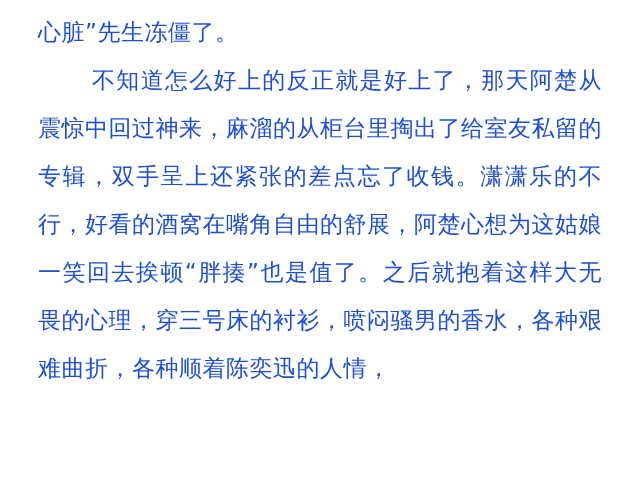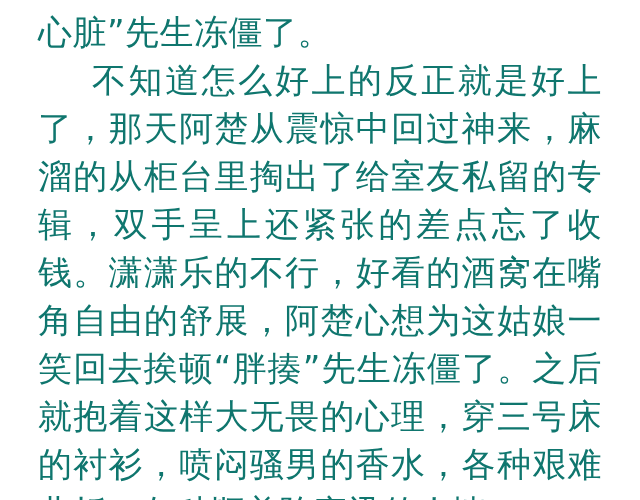--- a/index.html
+++ b/index.html
@@ -29,36 +29,36 @@
     font-size: 27px;
     line-height: 48px;
     letter-spacing: 0.5px;
     text-align: justify;
     text-justify: inter-character;
     font-weight: 400;
   }
   .para {
     margin: 0;
     padding: 0;
-    color: #0f766e;
-    font-size: 34px;
+    color: #1d4ed8;
+    font-size: 23px;
     line-height: 48px;
     letter-spacing: 0.5px;
     text-align: justify;
     text-justify: inter-character;
     white-space: pre-wrap;
   }
   .para.indent {
     text-indent: 54px;
   }
   .para.cut-bottom {
     
   }
 </style>
 </head>
 <body>
 
 <div class="page">
   <div class="text-body">
     <p class="para">心脏”先生冻僵了。</p>
-    <p class="para indent cut-bottom">不知道怎么好上的反正就是好上了，那天阿楚从震惊中回过神来，麻溜的从柜台里掏出了给室友私留的专辑，双手呈上还紧张的差点忘了收钱。潇潇乐的不行，好看的酒窝在嘴角自由的舒展，阿楚心想为这姑娘一笑回去挨顿“胖揍”先生冻僵了。之后就抱着这样大无畏的心理，穿三号床的衬衫，喷闷骚男的香水，各种艰难曲折，各种顺着陈奕迅的人情，</p>
+    <p class="para indent cut-bottom">不知道怎么好上的反正就是好上了，那天阿楚从震惊中回过神来，麻溜的从柜台里掏出了给室友私留的专辑，双手呈上还紧张的差点忘了收钱。潇潇乐的不行，好看的酒窝在嘴角自由的舒展，阿楚心想为这姑娘一笑回去挨顿“胖揍”也是值了。之后就抱着这样大无畏的心理，穿三号床的衬衫，喷闷骚男的香水，各种艰难曲折，各种顺着陈奕迅的人情，</p>
   </div>
 </div>
 
 </body></html>

